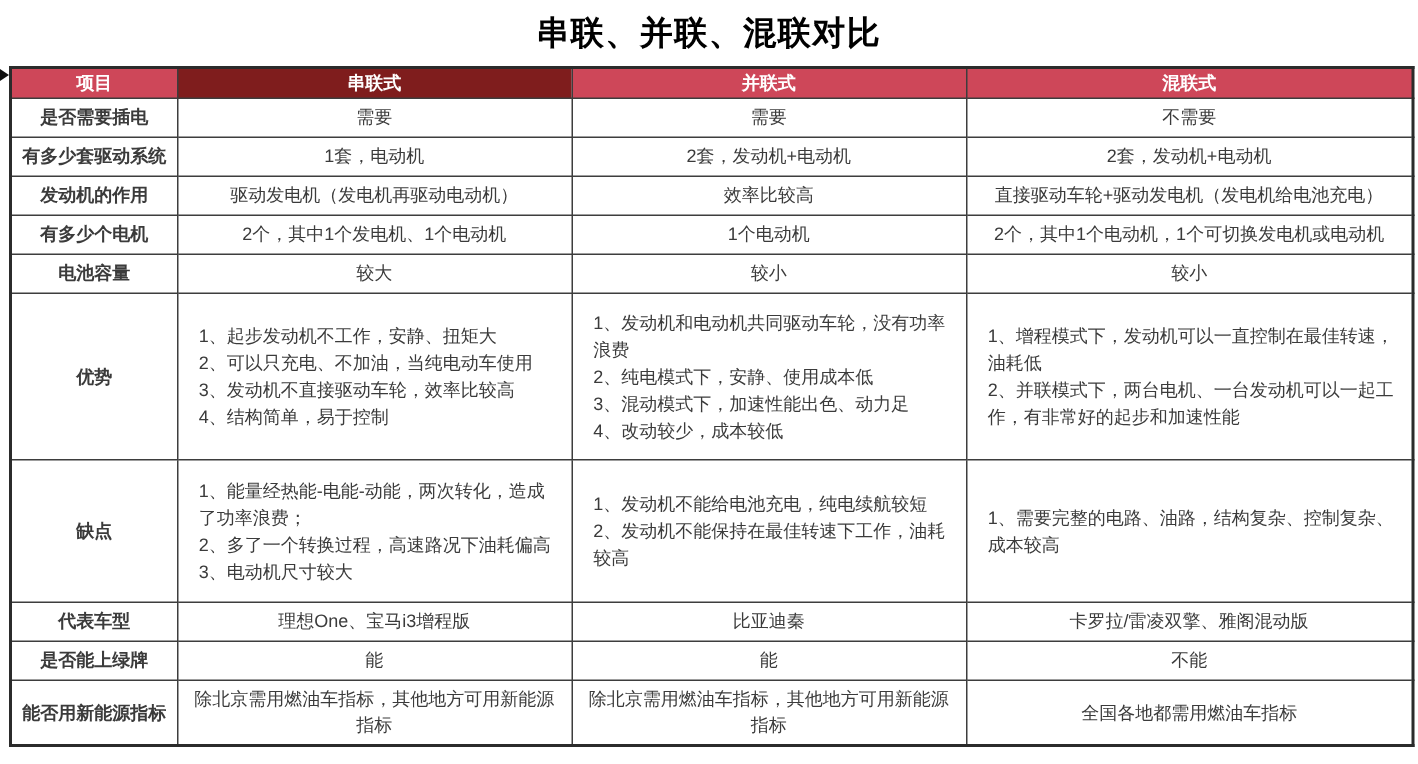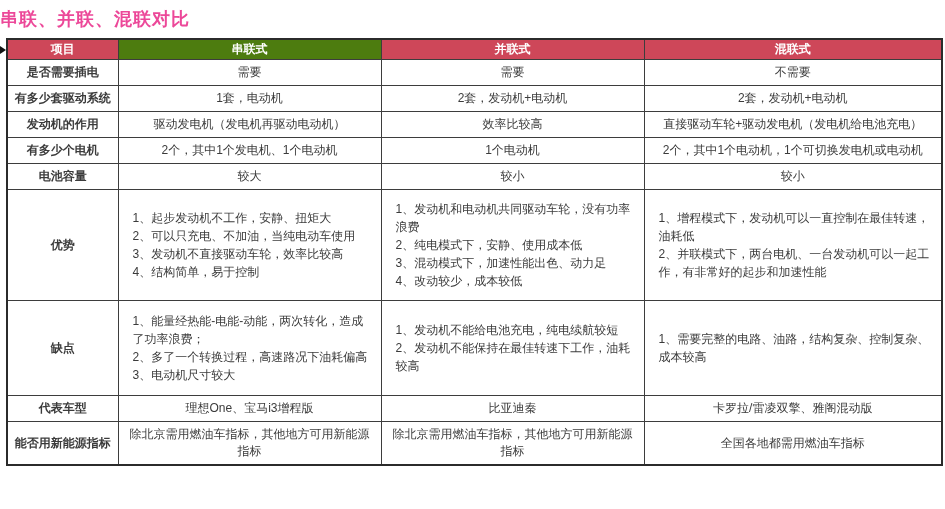--- a/index.html
+++ b/index.html
@@ -5,24 +5,24 @@
   * { box-sizing: border-box; margin: 0; padding: 0; }
   html, body { width: 945px; background: #ffffff; }
   body {
     font-family: "Liberation Sans", "DejaVu Sans", sans-serif;
     color: #3b3b3b;
     position: relative;
     height: 509px;
     overflow: hidden;
   }
   .page-title {
-    text-align: left;
-    font-size: 18px;
+    text-align: center;
+    font-size: 22px;
     font-weight: bold;
-    color: #ec4899;
+    color: #000000;
     padding-top: 7px;
     letter-spacing: 1px;
   }
   .marker {
     position: absolute;
     left: 0; top: 46px;
     width: 0; height: 0;
     border-top: 4px solid transparent;
     border-bottom: 4px solid transparent;
     border-left: 6px solid #111111;
@@ -80,21 +80,21 @@
 <table class="compare">
   <colgroup>
     <col style="width:111px">
     <col style="width:263px">
     <col style="width:263px">
     <col style="width:298px">
   </colgroup>
   <thead>
     <tr>
       <th style="background: rgb(206, 71, 89); color: rgb(255, 255, 255);">项目</th>
-      <th style="background: #4d7c0f; color: rgb(255, 255, 255);">串联式</th>
+      <th style="background: #7f1d1d; color: rgb(255, 255, 255);">串联式</th>
       <th style="background: rgb(206, 71, 89); color: rgb(255, 255, 255);">并联式</th>
       <th style="background: rgb(206, 71, 89); color: rgb(255, 255, 255);">混联式</th>
     </tr>
   </thead>
   <tbody>
       <tr>
         <th class="row-label">是否需要插电</th>
         <td>需要</td>
         <td>需要</td>
         <td>不需要</td>
@@ -157,19 +157,25 @@
           <div class="line">1、需要完整的电路、油路，结构复杂、控制复杂、成本较高</div>
         </td>
       </tr>
       <tr>
         <th class="row-label">代表车型</th>
         <td>理想One、宝马i3增程版</td>
         <td>比亚迪秦</td>
         <td>卡罗拉/雷凌双擎、雅阁混动版</td>
       </tr>
       <tr>
+        <th class="row-label">是否能上绿牌</th>
+        <td>能</td>
+        <td>能</td>
+        <td>不能</td>
+      </tr>
+      <tr>
         <th class="row-label">能否用新能源指标</th>
         <td>除北京需用燃油车指标，其他地方可用新能源指标</td>
         <td>除北京需用燃油车指标，其他地方可用新能源指标</td>
         <td>全国各地都需用燃油车指标</td>
       </tr>
     </tbody>
 </table>
 
 </body></html>

